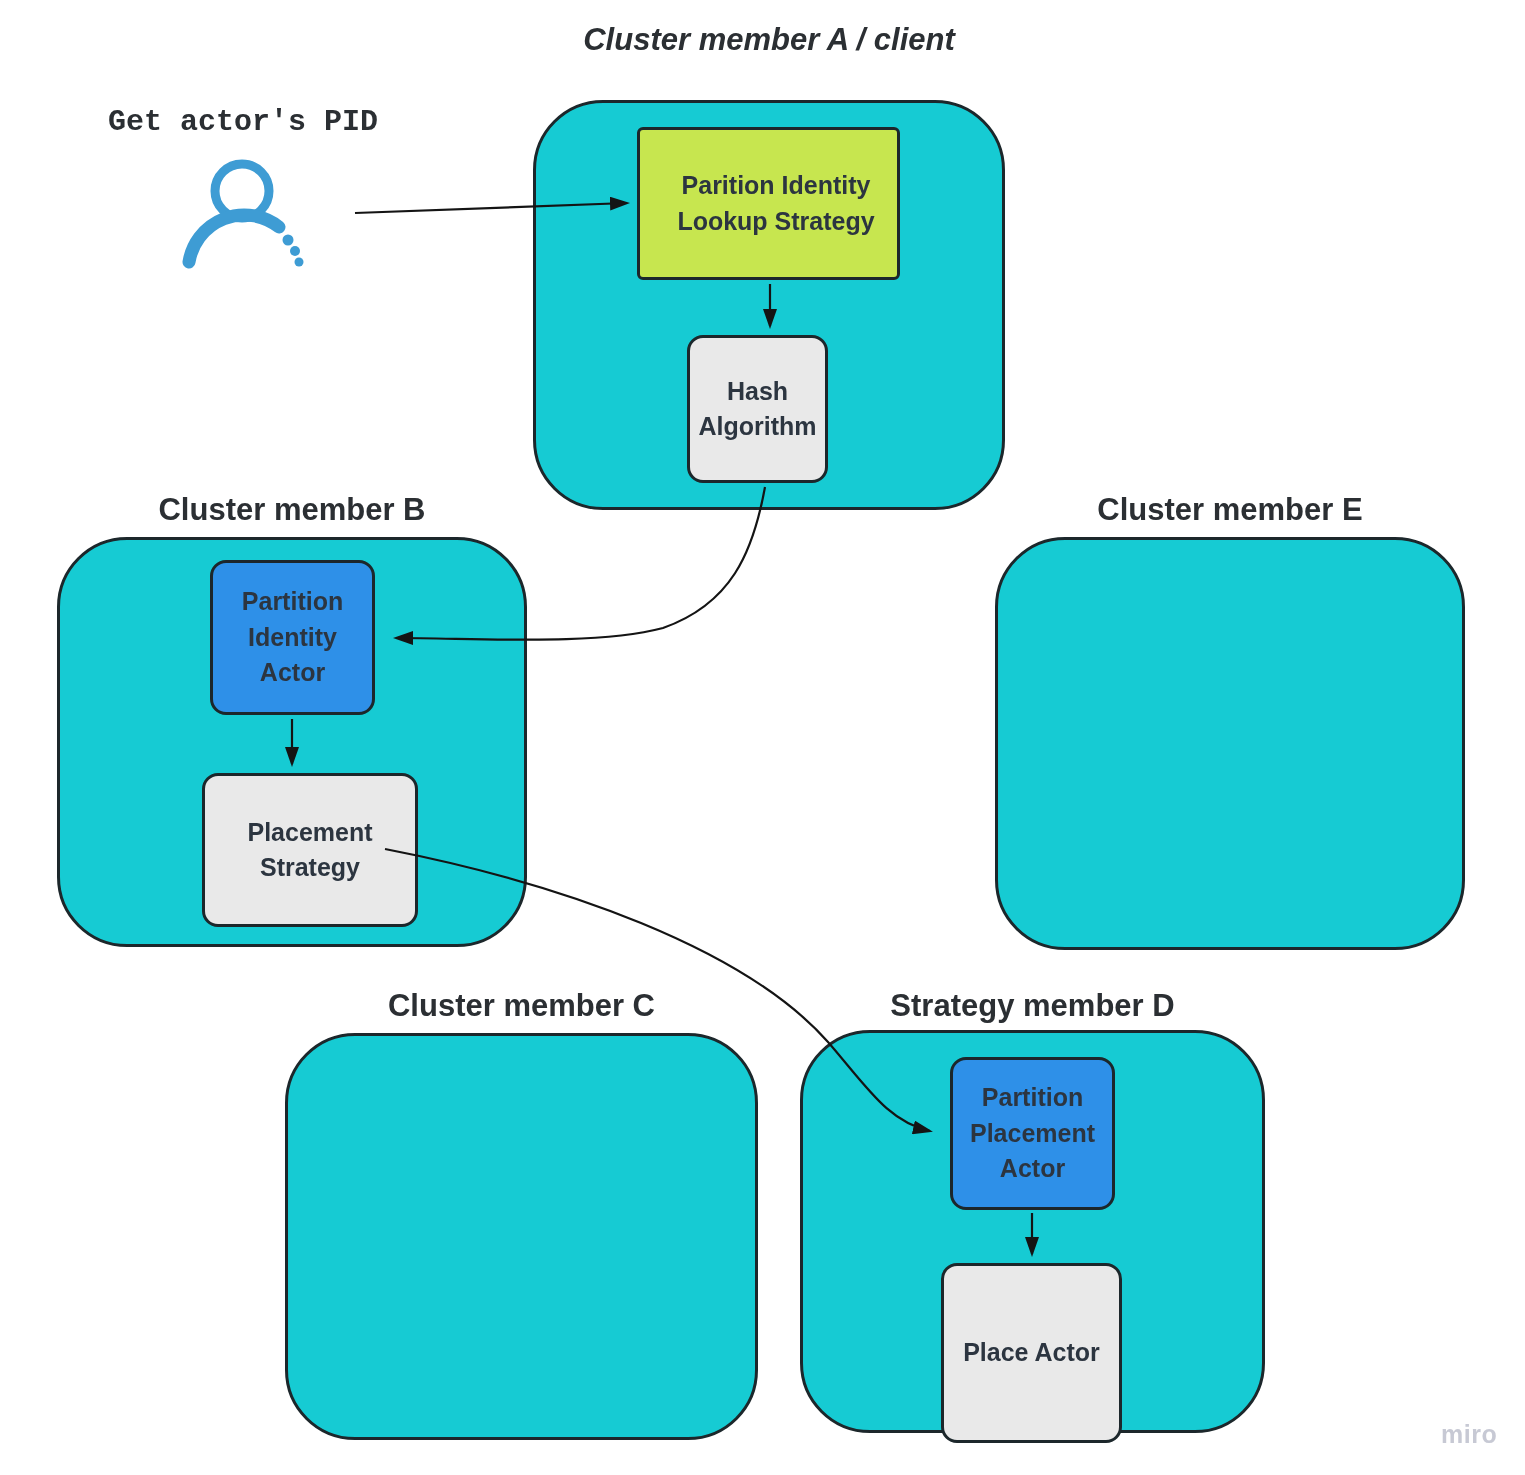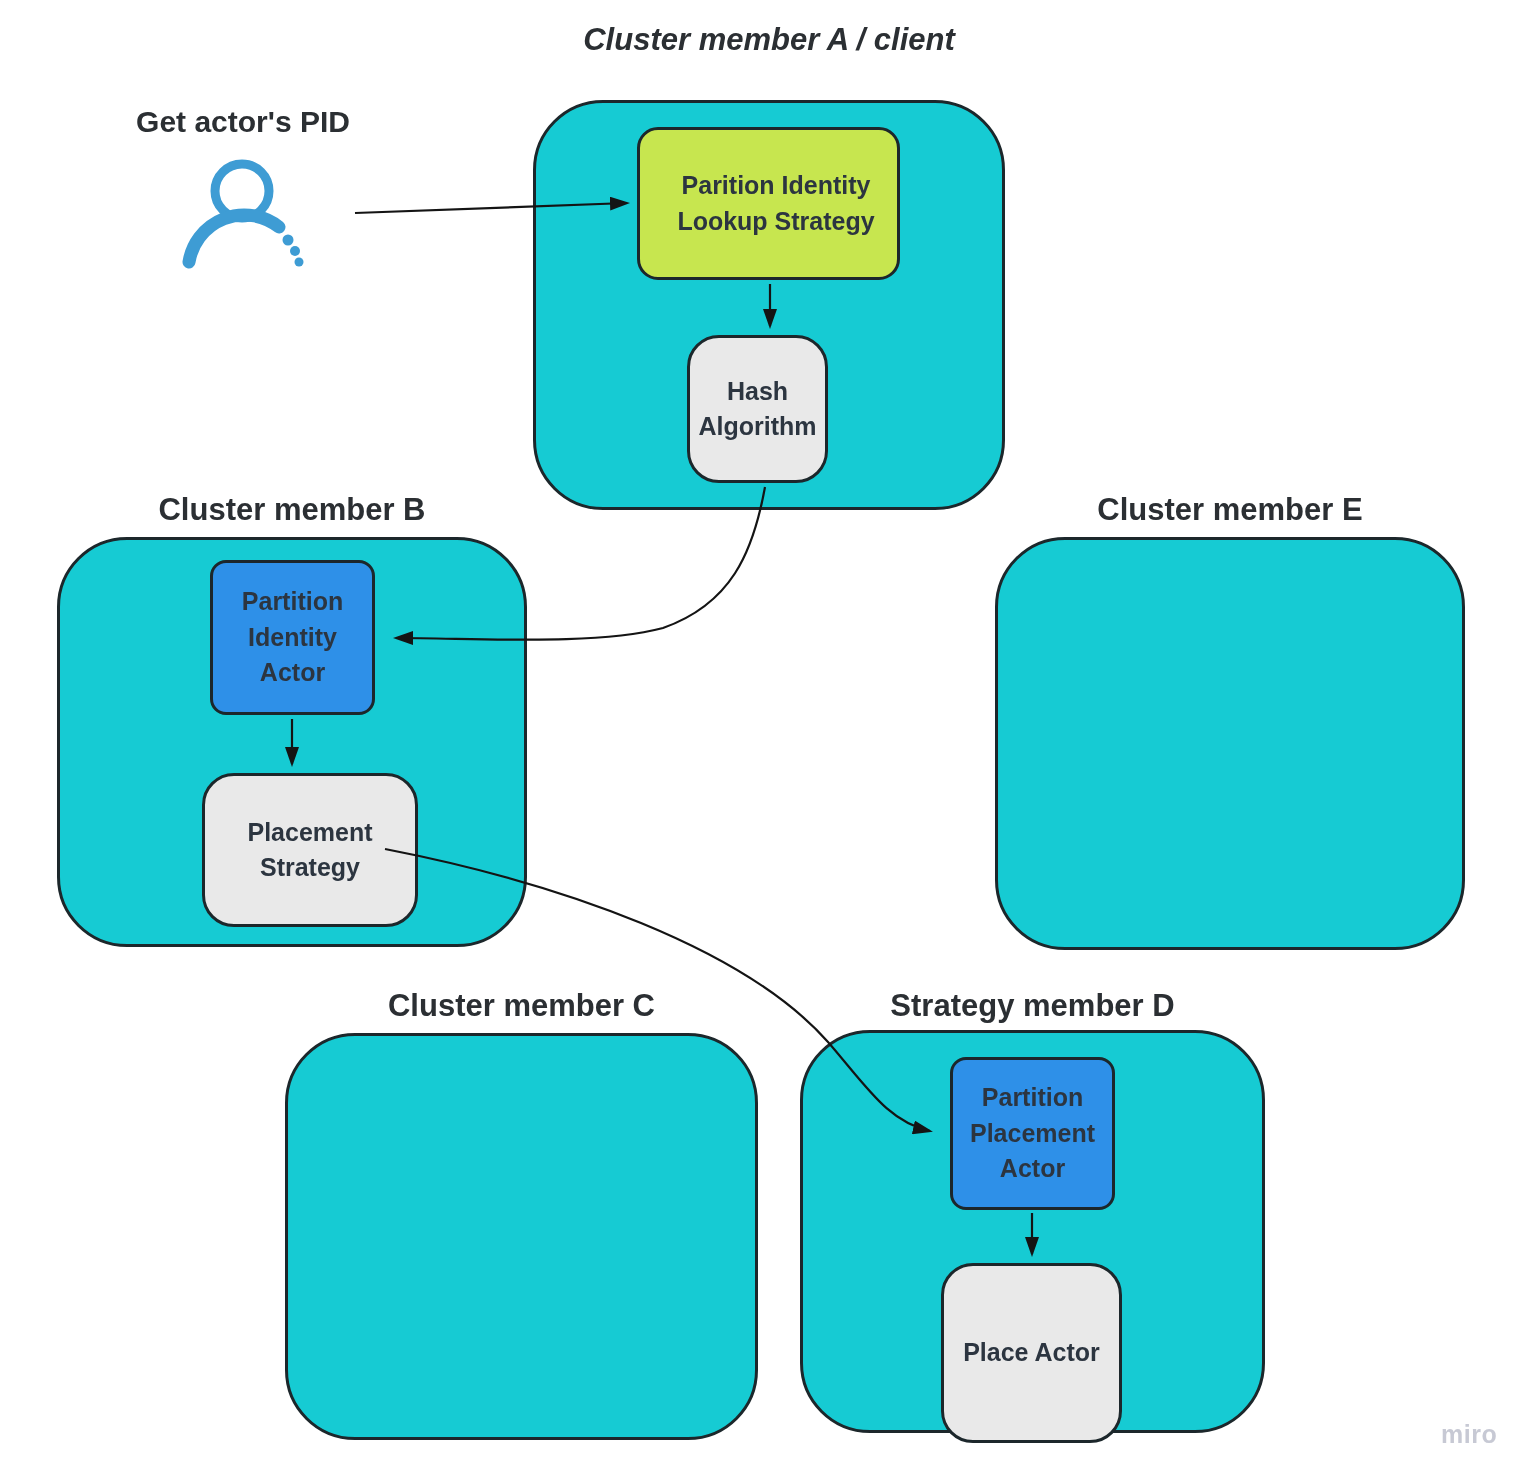--- a/index.html
+++ b/index.html
@@ -28,29 +28,30 @@
     position:absolute;
     border:3px solid var(--border,#1c272b);
     box-sizing:border-box;
     display:flex;align-items:center;justify-content:center;
     text-align:center;
     font-size:25px;font-weight:bold;
     line-height:1.42;
     color:var(--node_text,#2c3540);
     padding:0 6px;
   }
-  .node.green{background:var(--green,#c7e64f);border-radius:21px;padding-left:21px;}
-  .node.gray{background:var(--gray,#e9e9e9);border-radius:32px;}
+  .node.green{background:var(--green,#c7e64f);border-radius:6px;padding-left:21px;}
+  .node.gray{background:var(--gray,#e9e9e9);border-radius:16px;}
   .node.blue{background:var(--blue,#2e90e8);border-radius:16px;justify-content:center;}
   .free-label{
     position:absolute;
     font-size:30px;font-weight:bold;
     color:var(--title_text,#2b2f33);
     text-align:center;
     white-space:nowrap;
+    font-family:Liberation Mono, monospace;
   }
   .overlay-svg{
     position:absolute;left:0;top:0;width:1525px;height:1475px;
     pointer-events:none;
   }
   .watermark{
     position:absolute;
     left:1441px;top:1420px;
     font-size:25px;font-weight:600;
     letter-spacing:0.5px;

